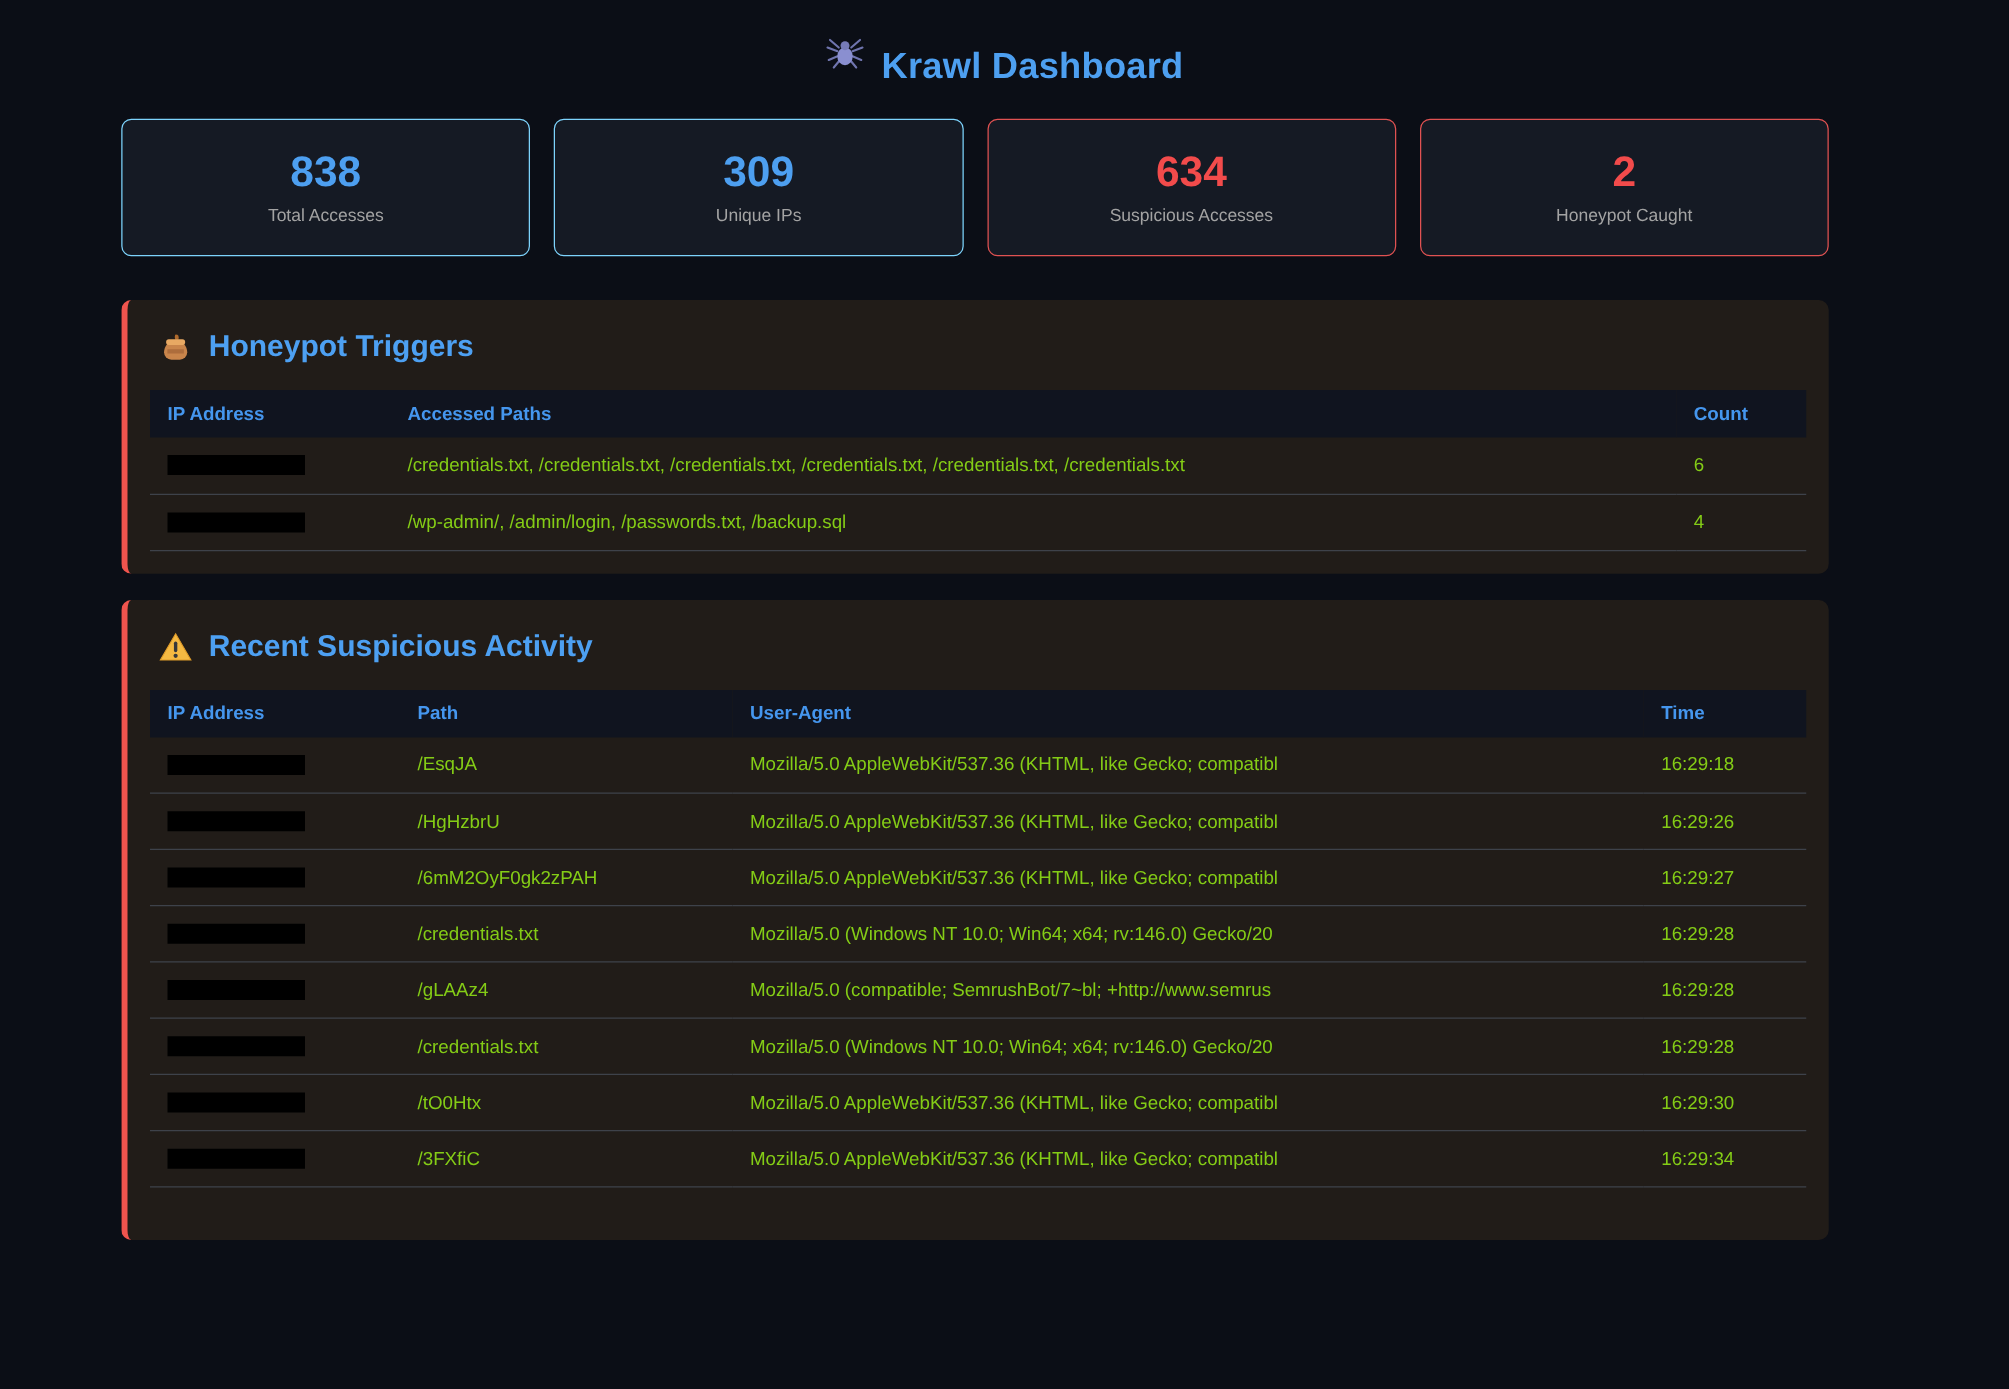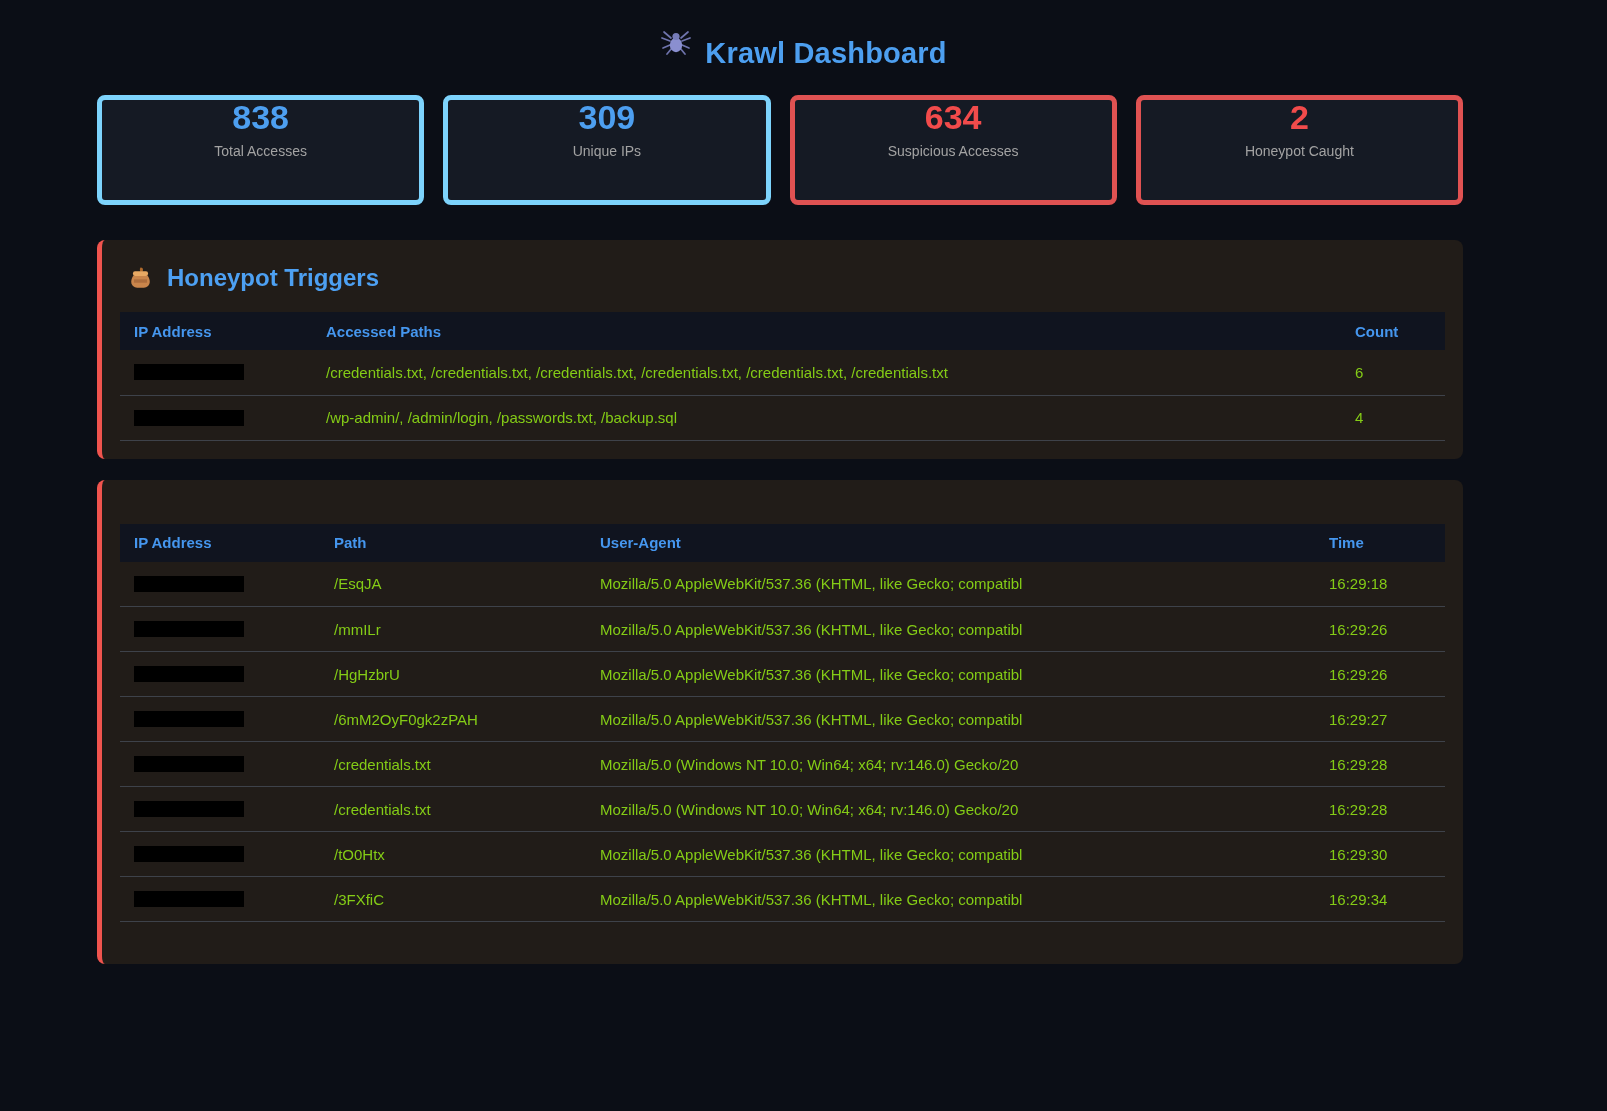--- a/index.html
+++ b/index.html
@@ -25,26 +25,26 @@
     letter-spacing:0.2px;
     margin-top:19px;
   }
   .container { width:1366px; margin-left:97px; }
   
   .stats-row { display:flex; gap:19px; margin-top:23px; }
   .stat-card {
     flex:1;
     height:110px;
     background:#151a24;
-    border:5px solid #7dd3fc;
+    border:1px solid #7dd3fc;
     border-radius:8px;
     display:flex;
     flex-direction:column;
     align-items:center;
-    justify-content:flex-start;
+    justify-content:center;
     gap:9px;
   }
   .stat-card.alert { border-color:#e05252; }
   .stat-value { font-size:34px; font-weight:bold; color:#4d9ff0; line-height:1; }
   .stat-card.alert .stat-value { color:#f24b4b; }
   .stat-label { font-size:14px; color:#a3a3a3; }
   
   .panel {
     background:#211c18;
     border-left:5px solid #f0544e;
@@ -172,20 +172,30 @@
               <div class="redacted"></div>
             </td>
           <td>/wp-admin/, /admin/login, /passwords.txt, /backup.sql</td>
           <td>4</td>
         </tr>
       </tbody>
     </table>
   </section>
 
   <section class="panel panel-activity">
+    <div class="panel-heading">
+      <span class="icon">
+        <svg viewBox="0 0 32 32" width="27" height="27">
+          <path d="M16 3.5 L30.5 28.5 H1.5 Z" fill="#f5b942" stroke="#e09b28" stroke-width="1"></path>
+          <rect x="14.4" y="11" width="3.2" height="10" rx="1.6" fill="#38383a"></rect>
+          <circle cx="16" cy="24.5" r="2" fill="#38383a"></circle>
+        </svg>
+      </span>
+      <span>Recent Suspicious Activity</span>
+    </div>
     <table>
       <colgroup>
           <col style="width:200px">
           <col style="width:266px">
           <col>
           <col style="width:130px">
         </colgroup>
       <thead>
         <tr>
           <th>IP Address</th>
@@ -200,28 +210,20 @@
               <div class="redacted"></div>
             </td>
           <td>/EsqJA</td>
           <td>Mozilla/5.0 AppleWebKit/537.36 (KHTML, like Gecko; compatibl</td>
           <td>16:29:18</td>
         </tr>
         <tr>
           <td>
               <div class="redacted"></div>
             </td>
-          <td>/mmILr</td>
-          <td>Mozilla/5.0 AppleWebKit/537.36 (KHTML, like Gecko; compatibl</td>
-          <td>16:29:26</td>
-        </tr>
-        <tr>
-          <td>
-              <div class="redacted"></div>
-            </td>
           <td>/HgHzbrU</td>
           <td>Mozilla/5.0 AppleWebKit/537.36 (KHTML, like Gecko; compatibl</td>
           <td>16:29:26</td>
         </tr>
         <tr>
           <td>
               <div class="redacted"></div>
             </td>
           <td>/6mM2OyF0gk2zPAH</td>
           <td>Mozilla/5.0 AppleWebKit/537.36 (KHTML, like Gecko; compatibl</td>
@@ -232,20 +234,28 @@
               <div class="redacted"></div>
             </td>
           <td>/credentials.txt</td>
           <td>Mozilla/5.0 (Windows NT 10.0; Win64; x64; rv:146.0) Gecko/20</td>
           <td>16:29:28</td>
         </tr>
         <tr>
           <td>
               <div class="redacted"></div>
             </td>
+          <td>/gLAAz4</td>
+          <td>Mozilla/5.0 (compatible; SemrushBot/7~bl; +http://www.semrus</td>
+          <td>16:29:28</td>
+        </tr>
+        <tr>
+          <td>
+              <div class="redacted"></div>
+            </td>
           <td>/credentials.txt</td>
           <td>Mozilla/5.0 (Windows NT 10.0; Win64; x64; rv:146.0) Gecko/20</td>
           <td>16:29:28</td>
         </tr>
         <tr>
           <td>
               <div class="redacted"></div>
             </td>
           <td>/tO0Htx</td>
           <td>Mozilla/5.0 AppleWebKit/537.36 (KHTML, like Gecko; compatibl</td>

